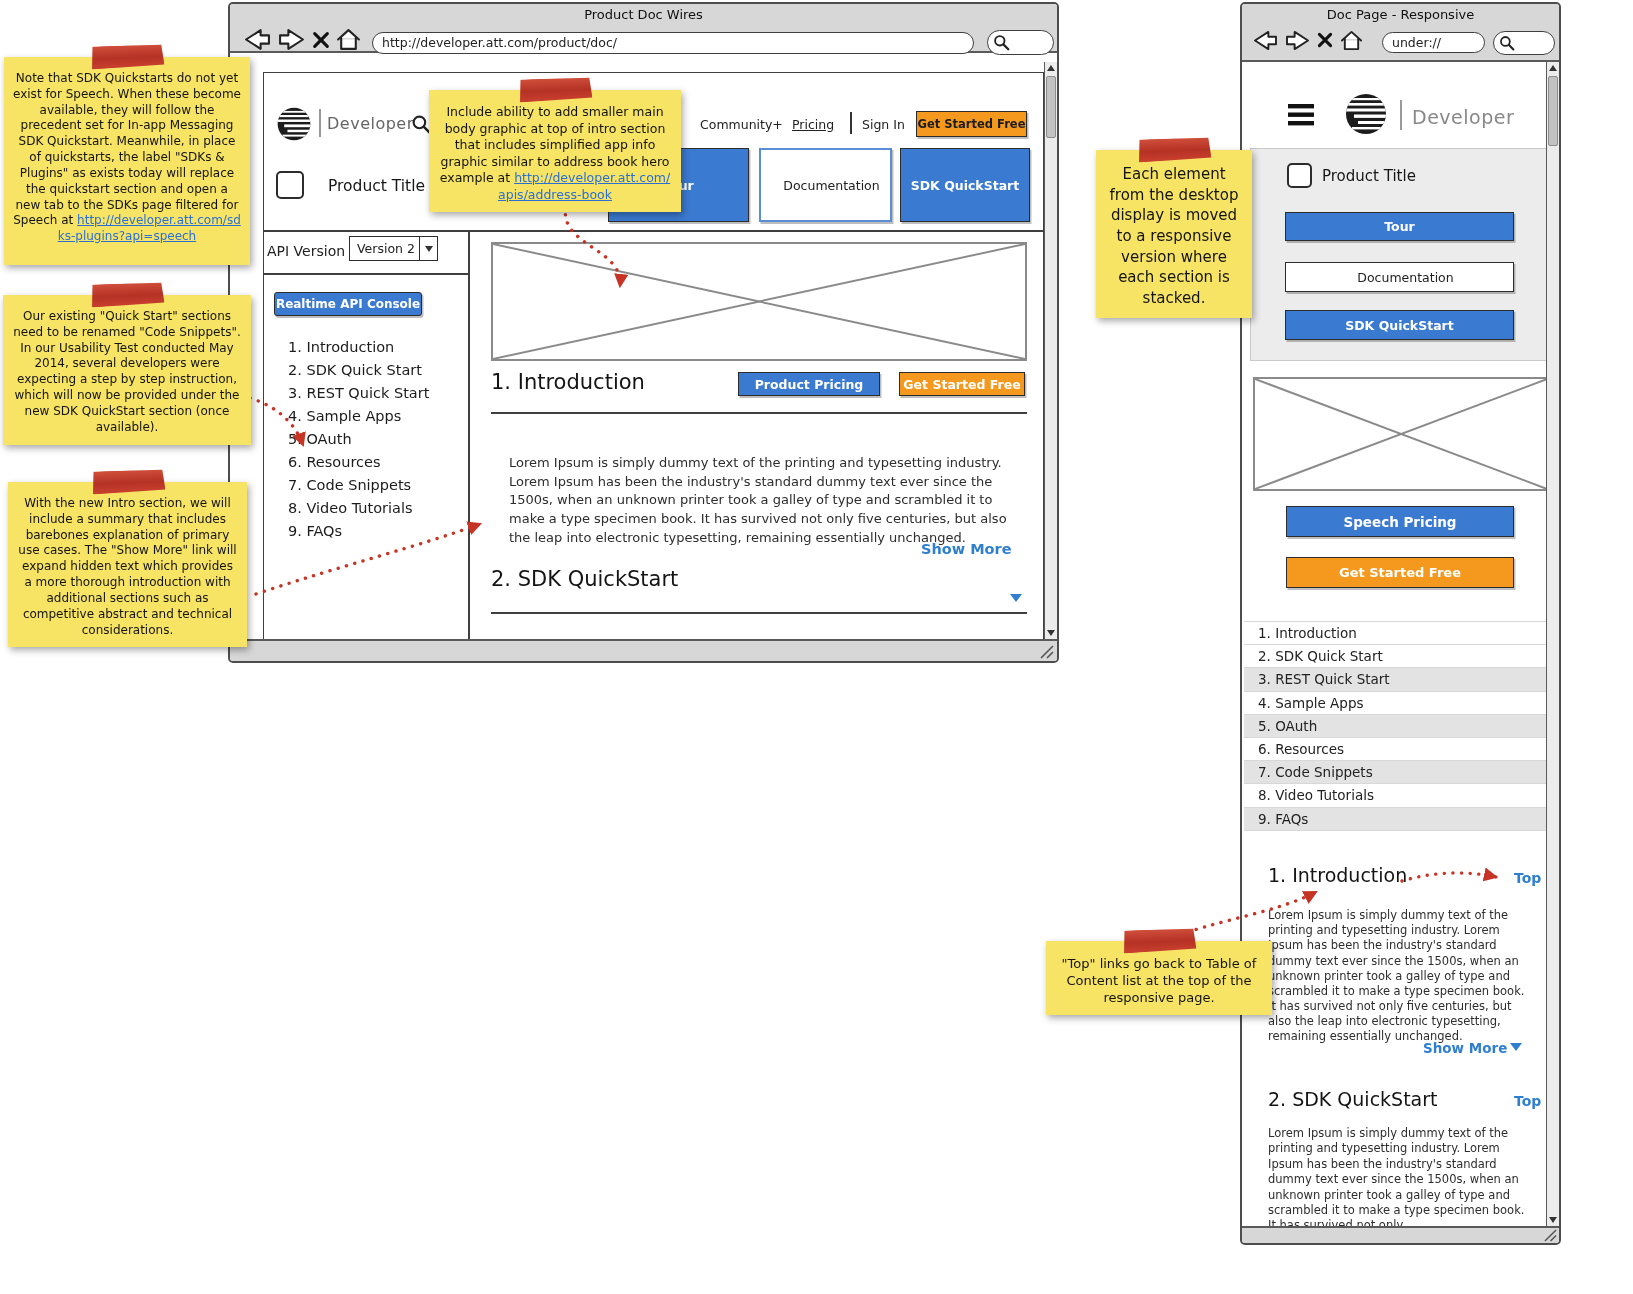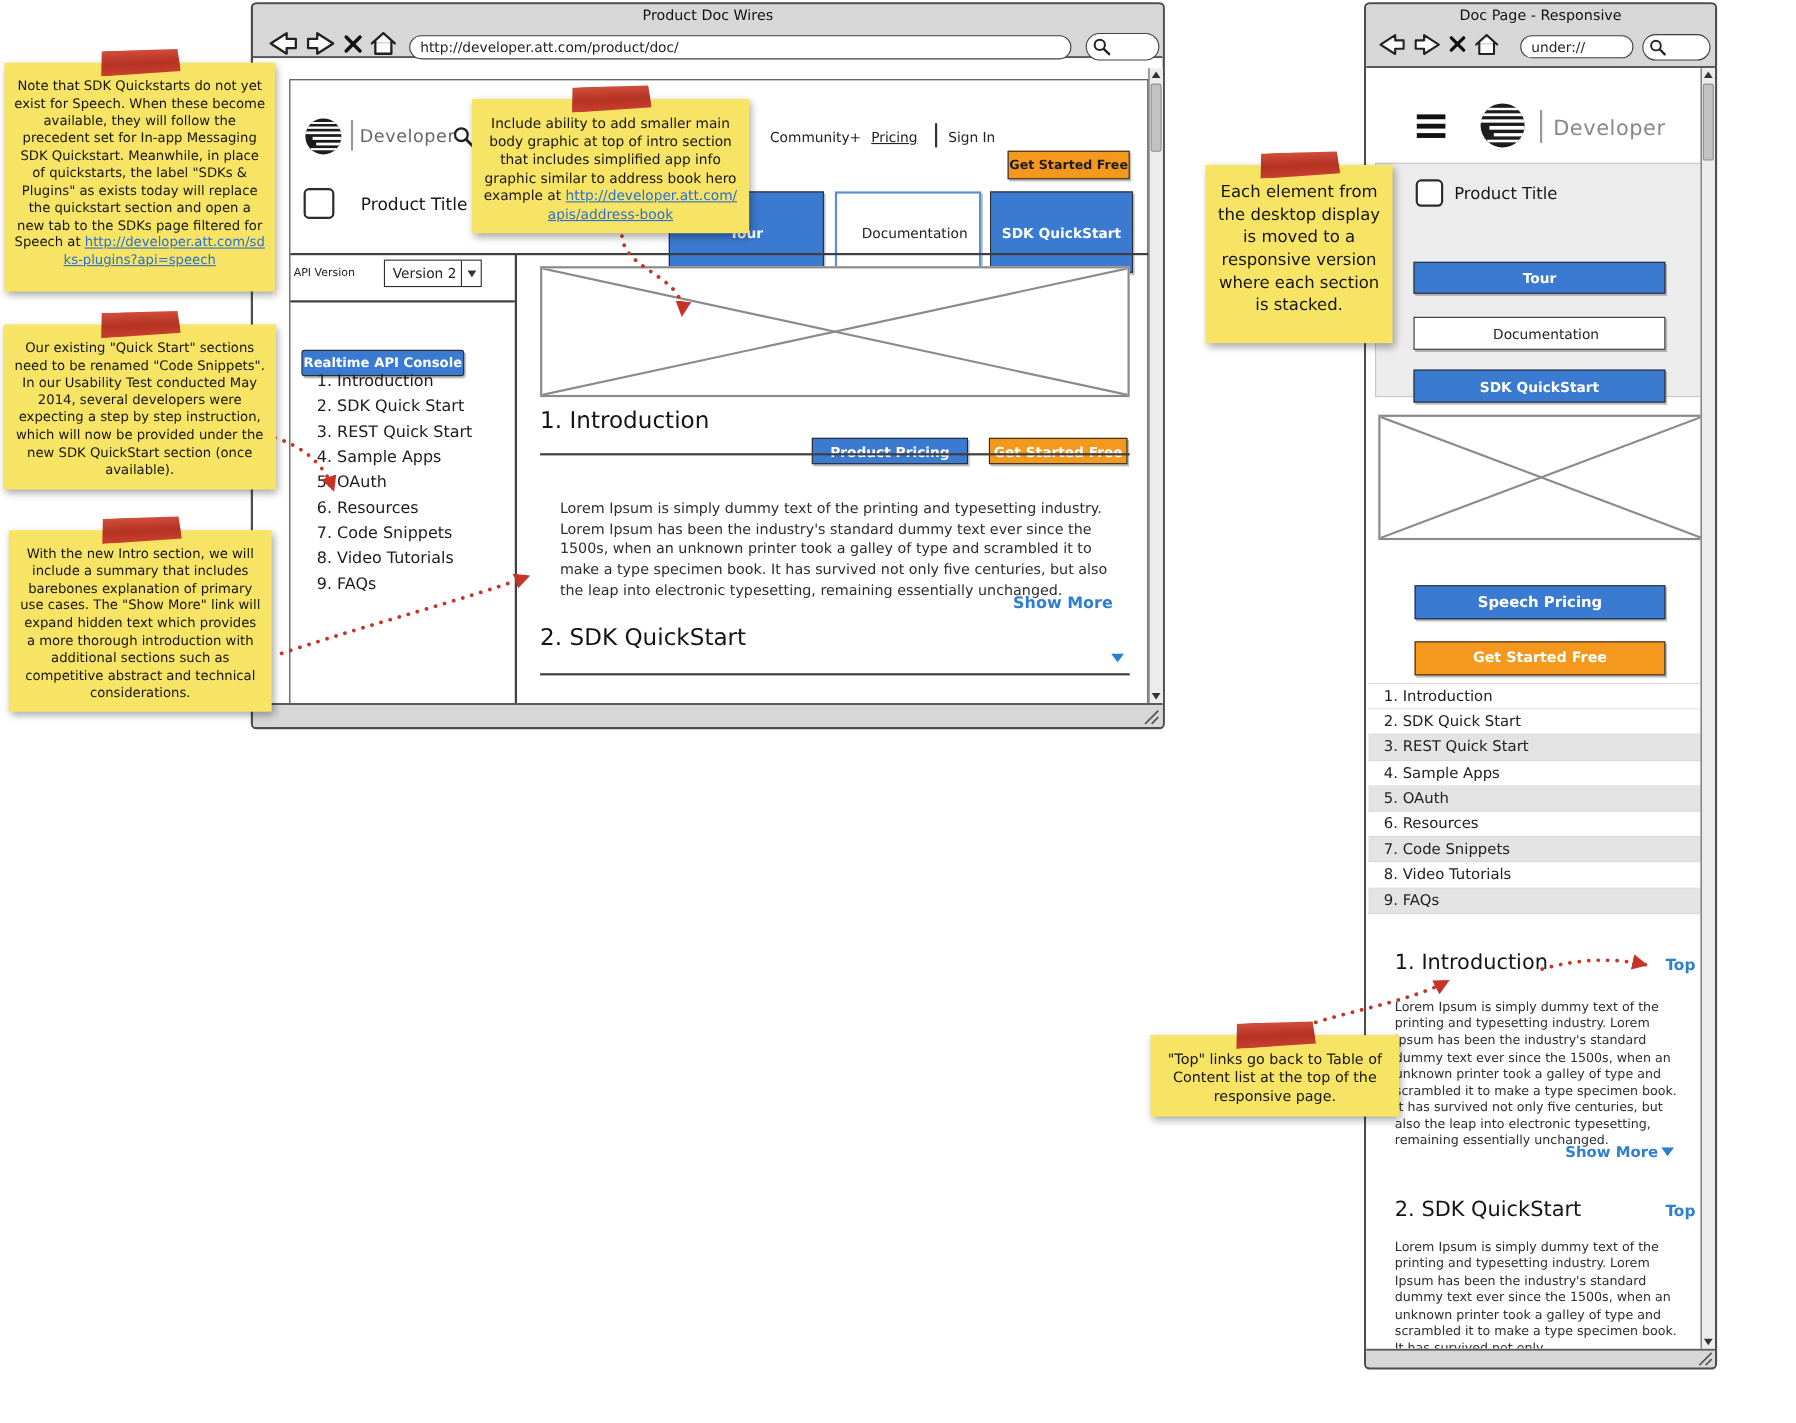--- a/index.html
+++ b/index.html
@@ -17,21 +17,21 @@
   .urlfield { position:absolute; background:#fff; border:1.5px solid #3f3f3f; border-radius:11px; font-size:12.5px; line-height:1.6; padding:0 9px; white-space:nowrap; overflow:hidden; color:#222; }
   .searchpill { position:absolute; background:#fff; border:1.5px solid #3f3f3f; border-radius:13px; display:flex; align-items:center; padding-left:5px; }
   .icon svg { display:block; width:100%; height:100%; }
   .winbottom { position:absolute; left:0; right:0; bottom:0; background:#d7d7d7; border-top:2px solid #5a5a5a; border-radius:0 0 3px 3px; }
   .vscroll { position:absolute; right:0; width:13px; background:#ececec; border-left:1.5px solid #5a5a5a; }
   .vthumb { position:absolute; left:1px; right:1px; background:#c2c2c2; border:1px solid #8d8d8d; border-radius:2px; }
   .tri-up { width:0; height:0; border-left:4px solid transparent; border-right:4px solid transparent; border-bottom:6px solid #333; margin:3px auto 0; }
   .tri-down { width:0; height:0; border-left:4px solid transparent; border-right:4px solid transparent; border-top:6px solid #333; margin:0 auto; }
 
   
-  .btn { position:absolute; display:flex; align-items:center; justify-content:center; border:1.5px solid #2c2c2c; box-shadow:1.5px 2px 0 rgba(70,70,70,.35); font-weight:bold; text-align:left;margin-top:26px; }
+  .btn { position:absolute; display:flex; align-items:center; justify-content:center; border:1.5px solid #2c2c2c; box-shadow:1.5px 2px 0 rgba(70,70,70,.35); font-weight:bold; text-align:left; }
   .blue { background:#3b7ad1; color:#fff; }
   .white-btn { background:#fff; color:#222;padding-left:12px; }
   .orange { background:#f5991e; color:#fff; }
   .hr { position:absolute; background:#3f3f3f; height:1.5px; }
   .vline { position:absolute; background:#9a9a9a; width:1.5px; }
   .placeholder { position:absolute; border:2px solid #8a8a8a; background:#fff; }
   .placeholder svg { display:block; width:100%; height:100%; }
   .cbox { position:absolute; border:2px solid #2c2c2c; border-radius:5px; background:#fff; }
   .navlink { position:absolute; font-size:12.5px; color:#222; white-space:nowrap; }
   .heading { position:absolute; font-size:21px; color:#141414; white-space:nowrap; }
@@ -126,21 +126,21 @@
       <div class="btn orange" style="left:652px;top:38px;width:111px;height:26px;font-size:11.5px;color:#1c1c1c;">Get Started Free</div>
 
       <div class="cbox" style="left:12px;top:98px;width:28px;height:28px;"></div>
       <div class="abs" style="left:64px;top:104px;font-size:15.5px;color:#161616;">Product Title</div>
 
       <div class="btn blue" style="left:344px;top:75px;width:141px;height:74px;font-size:12.5px;">Tour</div>
       <div class="btn white-btn" style="left:495px;top:75px;width:133px;height:74px;font-size:12.5px;border:2px solid #5a8fd8;font-weight:normal;">Documentation</div>
       <div class="btn blue" style="left:636px;top:75px;width:130px;height:74px;font-size:12.5px;">SDK QuickStart</div>
       <div class="hr" style="left:0;top:157px;width:781px;"></div>
 
-      <div class="abs" style="left:3px;top:170px;font-size:10px;">API Version</div>
+      <div class="abs" style="left:3px;top:170px;font-size:14px;">API Version</div>
       <div class="dropdown" style="left:85px;top:163px;width:89px;height:25px;padding-left:7px;text-align:right;">
         <span>Version 2</span>
         <span class="dd-arrow">
             <span class="tri-down" style="margin:0;"></span>
           </span>
       </div>
       <div class="hr" style="left:0;top:200px;width:204px;"></div>
       <div class="btn blue" style="left:10px;top:219px;width:148px;height:24px;font-size:12px;border-radius:3px;">Realtime API Console</div>
 
       <div class="sideitem" style="left:24px;top:266px;">1. Introduction</div>
@@ -345,21 +345,21 @@
 <div class="note" style="left:8px;top:482px;width:239px;min-height:154px;">
   <div class="tape"></div>
   <span>With the new Intro section, we will include a summary that includes barebones explanation of primary use cases. The "Show More" link will expand hidden text which provides a more thorough introduction with additional sections such as competitive abstract and technical considerations.</span>
 </div>
 
 <div class="note" style="left:429px;top:90px;width:252px;min-height:112px;font-size:12.5px;">
   <div class="tape"></div>
   <span>Include ability to add smaller main body graphic at top of intro section that includes simplified app info graphic similar to address book hero example at </span><a class="notelink">http://developer.att.com/apis/address-book</a>
 </div>
 
-<div class="note" style="left:1096px;top:150px;width:170px;min-height:162px;font-size:15px;line-height:1.38;">
+<div class="note" style="left:1096px;top:150px;width:156px;min-height:162px;font-size:15px;line-height:1.38;">
   <div class="tape"></div>
   <span>Each element from the desktop display is moved to a responsive version where each section is stacked.</span>
 </div>
 
 <div class="note" style="left:1046px;top:941px;width:226px;min-height:72px;font-size:13px;">
   <div class="tape"></div>
   <span>"Top" links go back to Table of Content list at the top of the responsive page.</span>
 </div>
 
 </body></html>

